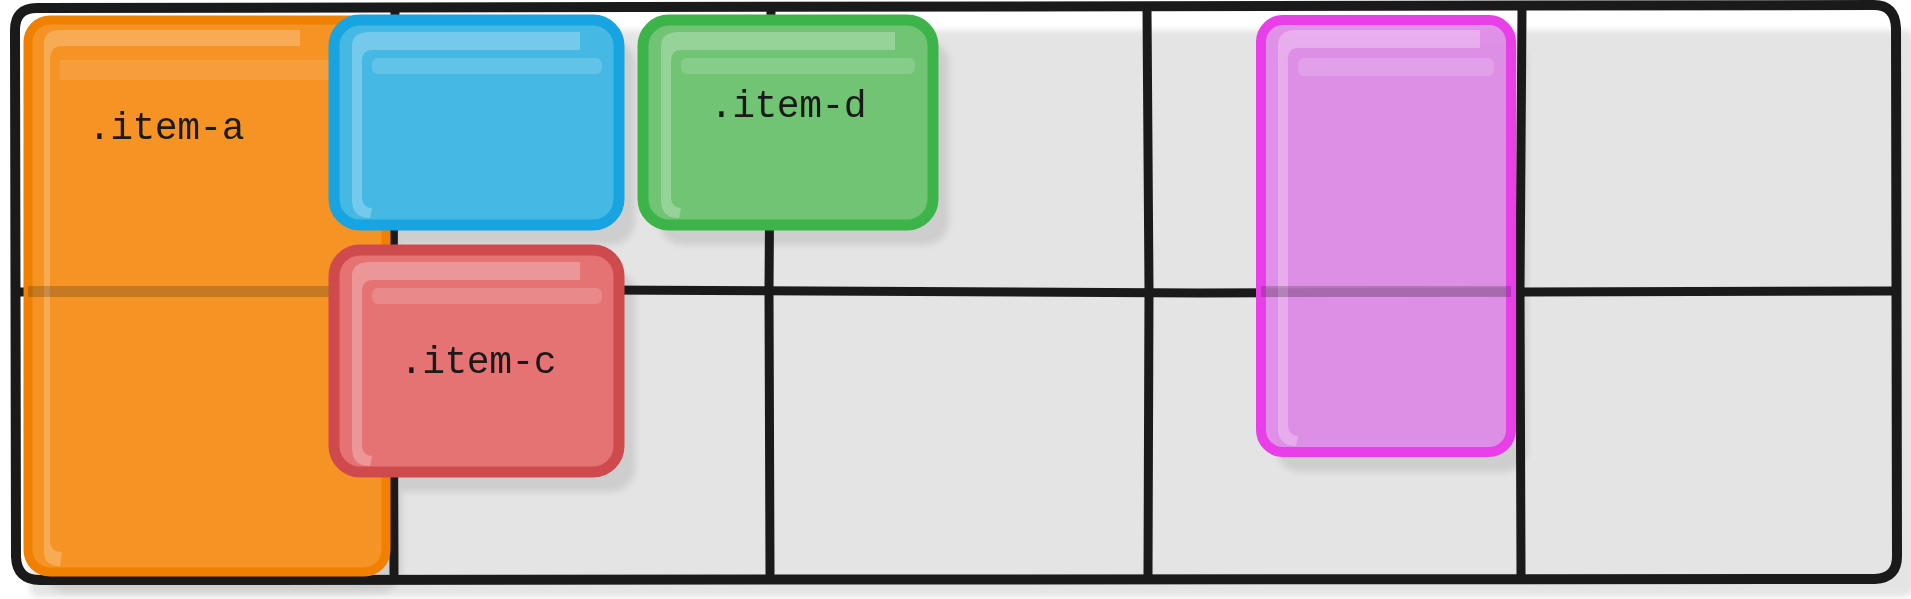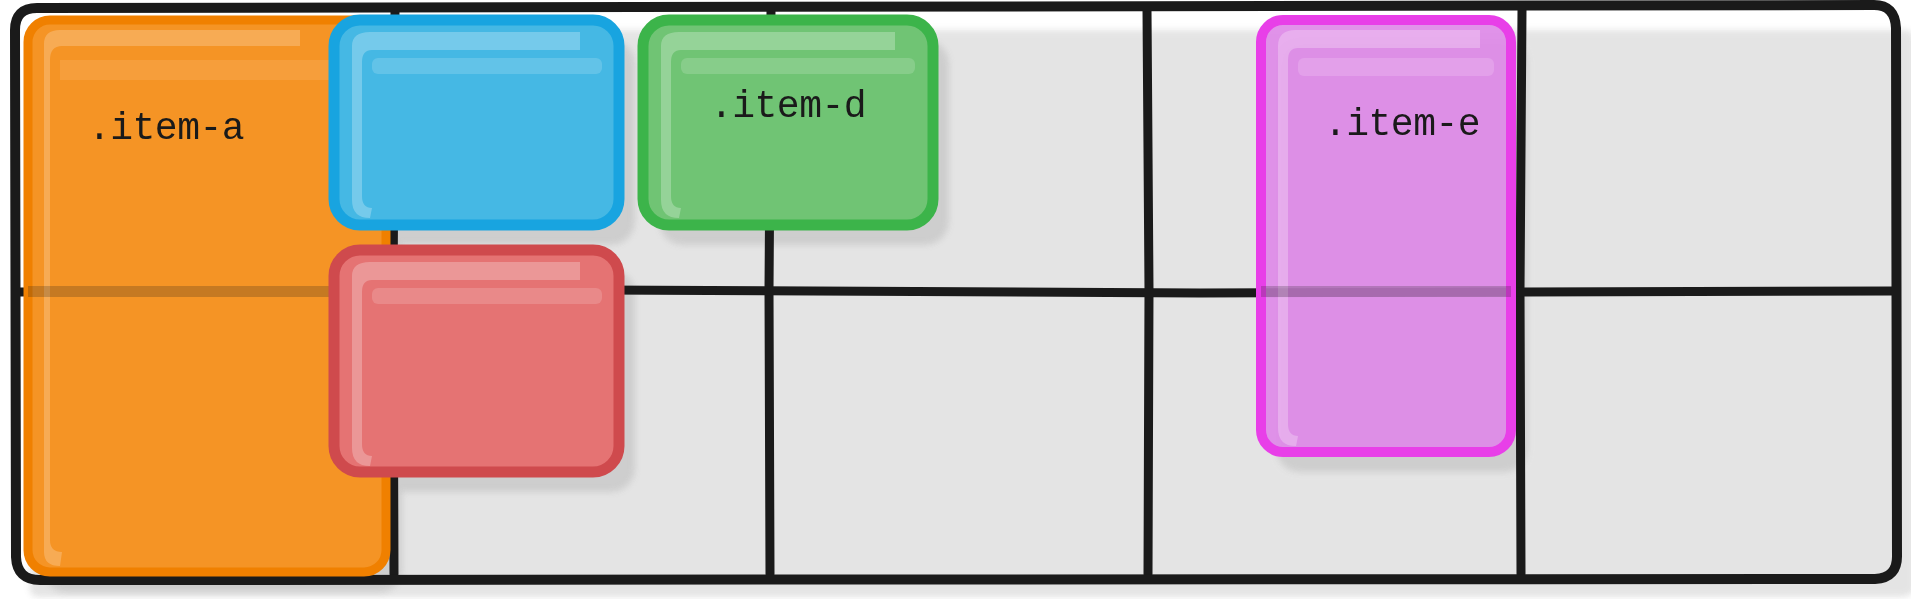--- a/index.html
+++ b/index.html
@@ -121,20 +121,20 @@
       <rect x="1261" y="20" width="250" height="432" rx="22" fill="none" stroke="#E83FE8" stroke-width="10"></rect>
       <path d="M 1278 46 Q 1278 30 1296 30 L 1480 30 L 1480 48 L 1298 48 Q 1288 48 1288 60 L 1288 424 Q 1288 436 1298 436 L 1296 446 Q 1278 446 1278 428 Z" fill="#ffffff" opacity="0.26"></path>
       <rect x="1298" y="58" width="196" height="18" rx="6" fill="#ffffff" opacity="0.14"></rect>
 
       <rect x="1261" y="286" width="250" height="11" fill="#1a1a1a" opacity="0.22"></rect>
     </g>
 
   </svg>
 
   <div class="label" style="left:166px; top:128px;">.item-a</div>
+  <div class="label" style="left:478px; top:362px;">.item-c</div>
   <div class="label" style="left:788px; top:106px;">.item-d</div>
-  <div class="label" style="left:1402px; top:124px;">.item-e</div>
 
   <div style="position:absolute; left:780px; top:300px; width:358px; height:262px;"></div>
   <div style="position:absolute; left:1157px; top:16px; width:356px; height:268px;"></div>
   <div style="position:absolute; left:1157px; top:300px; width:356px; height:262px;"></div>
 
 </div>
 
 </body></html>

